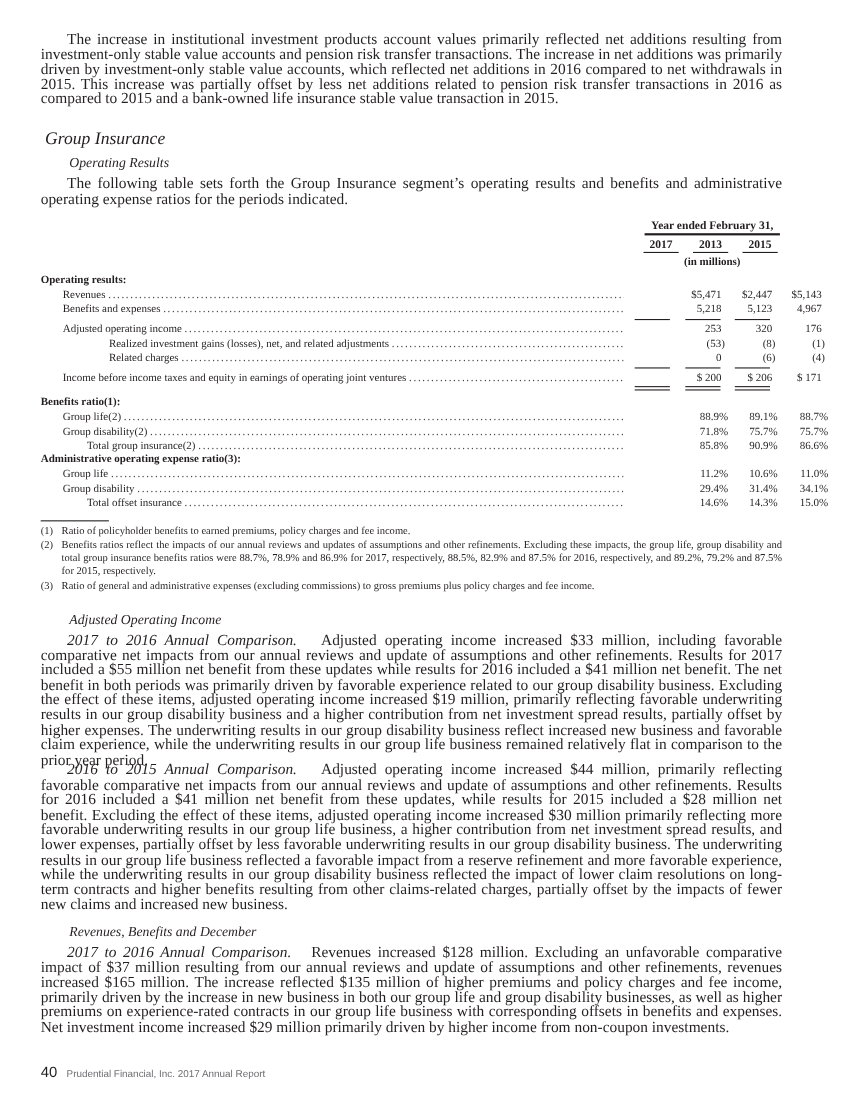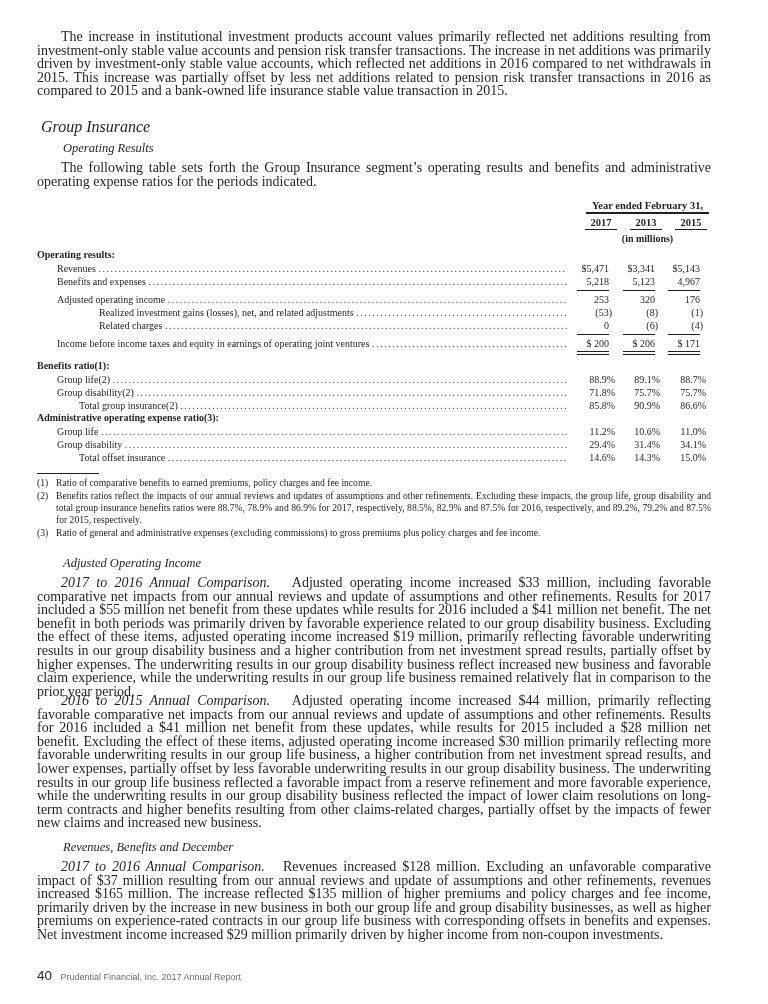--- a/index.html
+++ b/index.html
@@ -20,21 +20,21 @@
   .hdr-year { position: absolute; top: 200px; left: 549px; width: 123px; text-align: center; font-weight: bold; font-size: 10.5px; border-bottom: 2px solid #231f20; padding-bottom: 1px; }
   .hdr-col { position: absolute; top: 217px; font-weight: bold; font-size: 10.5px; text-align: center; width: 32px; border-bottom: 1.5px solid #231f20; padding-bottom: 1px; }
   .hdr-units { position: absolute; top: 233px; left: 549px; width: 123px; text-align: center; font-weight: bold; font-size: 10px; }
 
   .row { position: absolute; left: 0; width: 674px; height: 13px; font-size: 10px; line-height: 13px; }
   .row .label { position: absolute; left: 0; white-space: nowrap; overflow: hidden; width: 530px; }
   .row .label.ind1 { left: 20px; width: 510px; }
   .row .label.ind2 { left: 62px; width: 468px; }
   .row .label .dots { letter-spacing: 1.5px; color: #444; }
   .section-label { position: absolute; left: 0; font-weight: bold; font-size: 10px; }
-  .val { position: absolute; text-align: right; width: 32px; }
+  .val { position: absolute; text-align: right; width: 32px; margin-left: 47px; }
   .v0 { left: 540px; } .v1 { left: 586px; } .v2 { left: 631px; }
   .pct .v0 { left: 546px; } .pct .v1 { left: 591px; } .pct .v2 { left: 637px; }
   .rule { position: absolute; height: 0; border-top: 1px solid #231f20; width: 32px; }
   .drule { position: absolute; height: 2px; border-top: 1px solid #231f20; border-bottom: 1px solid #231f20; width: 32px; }
 
   .fn-rule { position: absolute; top: 473px; left: 0; width: 62px; border-top: 1px solid #231f20; }
   .fn { position: absolute; left: 0; width: 674px; font-size: 9.6px; line-height: 12.2px; }
   .fn .num { position: absolute; left: 0; }
   .fn .txt { margin-left: 19px; text-align: justify; display: block; }
 
@@ -64,21 +64,21 @@
   <div class="hdr-col" style="left:548px">2017</div>
   <div class="hdr-col" style="left:593px">2013</div>
   <div class="hdr-col" style="left:638px">2015</div>
   <div class="hdr-units">(in millions)</div>
 
   <div class="section-label" style="top:249px">Operating results:</div>
 
   <div class="row" style="top:262px">
     <div class="label ind1"><span>Revenues</span> <span class="dots">.........................................................................................................................</span></div>
     <div class="val v0">$5,471</div>
-    <div class="val v1">$3,341</div>
+    <div class="val v1">$2,447</div>
     <div class="val v2">$5,143</div>
   </div>
   <div class="row" style="top:275px">
     <div class="label ind1"><span>Benefits and expenses</span> <span class="dots">.........................................................................................................................</span></div>
     <div class="val v0">5,218</div>
     <div class="val v1">5,123</div>
     <div class="val v2">4,967</div>
   </div>
   <div class="rule" style="top:290px;left:540px"></div>
   <div class="rule" style="top:290px;left:586px"></div>
@@ -152,21 +152,21 @@
   <div class="row pct" style="top:451px">
     <div class="label" style="left:42px;width:488px"><span>Total offset insurance</span> <span class="dots">.........................................................................................................................</span></div>
     <div class="val v0">14.6%</div>
     <div class="val v1">14.3%</div>
     <div class="val v2">15.0%</div>
   </div>
 
   <div class="fn-rule"></div>
   <div class="fn" style="top:477px">
     <span class="num">(1)</span>
-    <span class="txt">Ratio of comparative benefits to earned premiums, policy charges and fee income.</span>
+    <span class="txt">Ratio of policyholder benefits to earned premiums, policy charges and fee income.</span>
   </div>
   <div class="fn" style="top:490px">
     <span class="num">(2)</span>
     <span class="txt">Benefits ratios reflect the impacts of our annual reviews and updates of assumptions and other refinements. Excluding these impacts, the group life, group disability and total group insurance benefits ratios were 88.7%, 78.9% and 86.9% for 2017, respectively, 88.5%, 82.9% and 87.5% for 2016, respectively, and 89.2%, 79.2% and 87.5% for 2015, respectively.</span>
   </div>
   <div class="fn" style="top:527px">
     <span class="num">(3)</span>
     <span class="txt">Ratio of general and administrative expenses (excluding commissions) to gross premiums plus policy charges and fee income.</span>
   </div>
 

